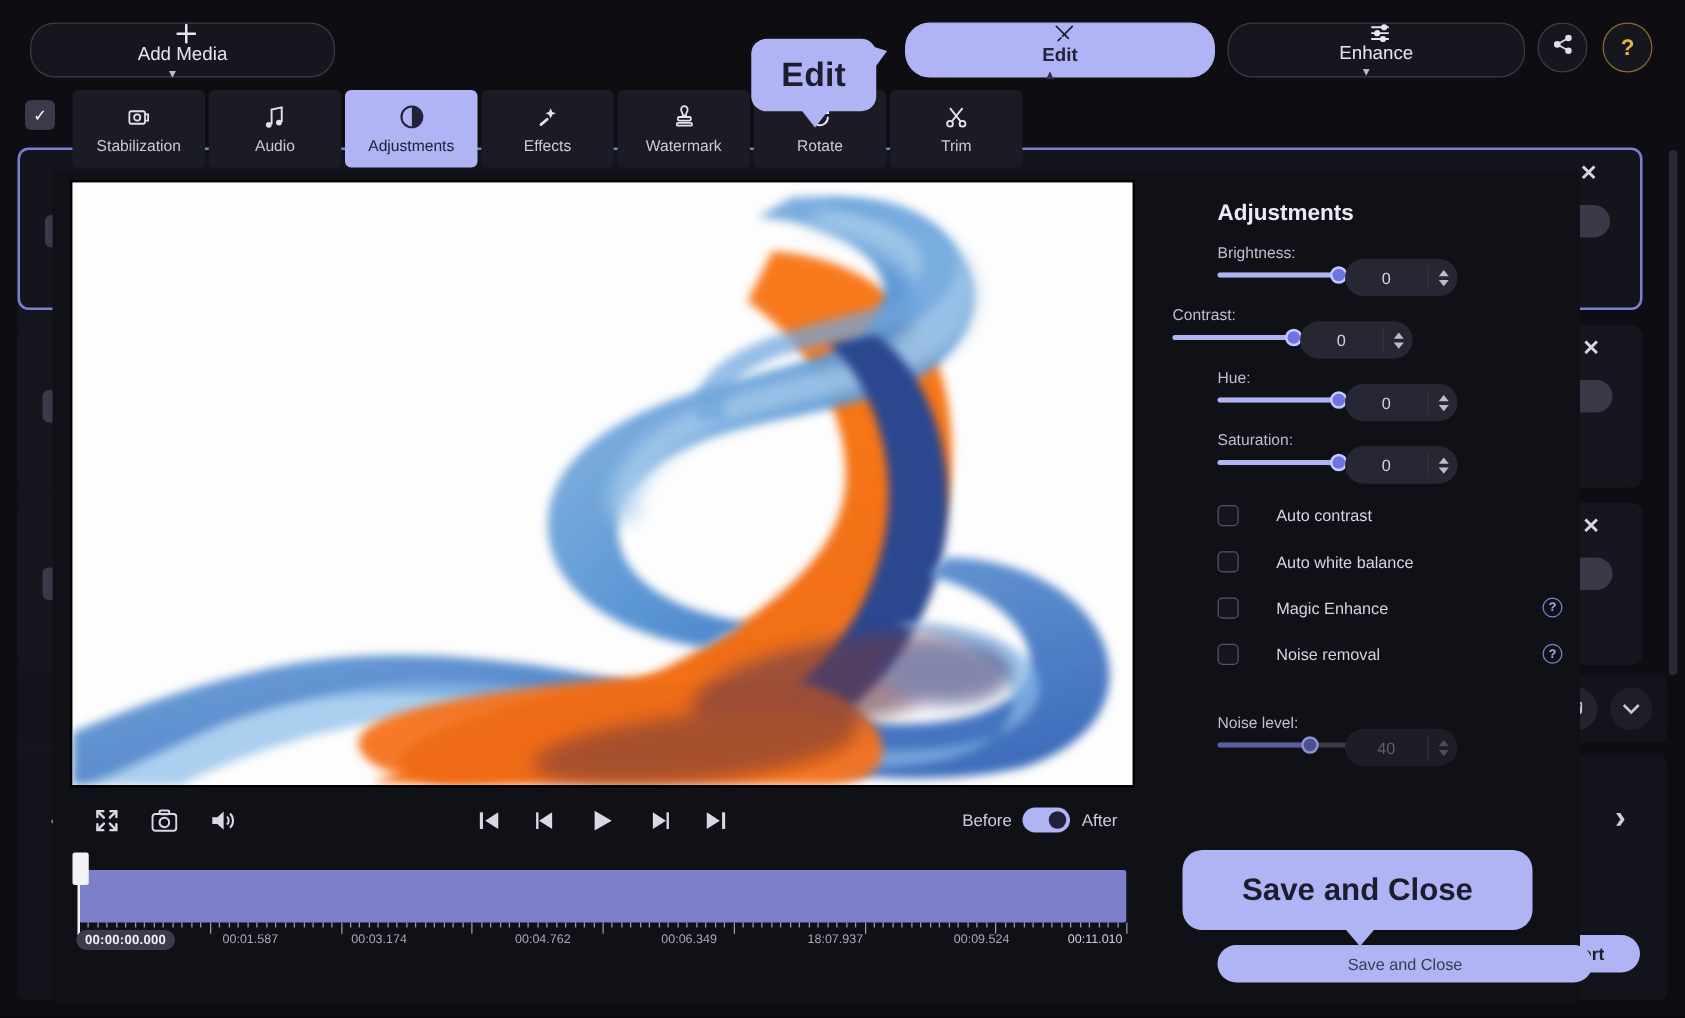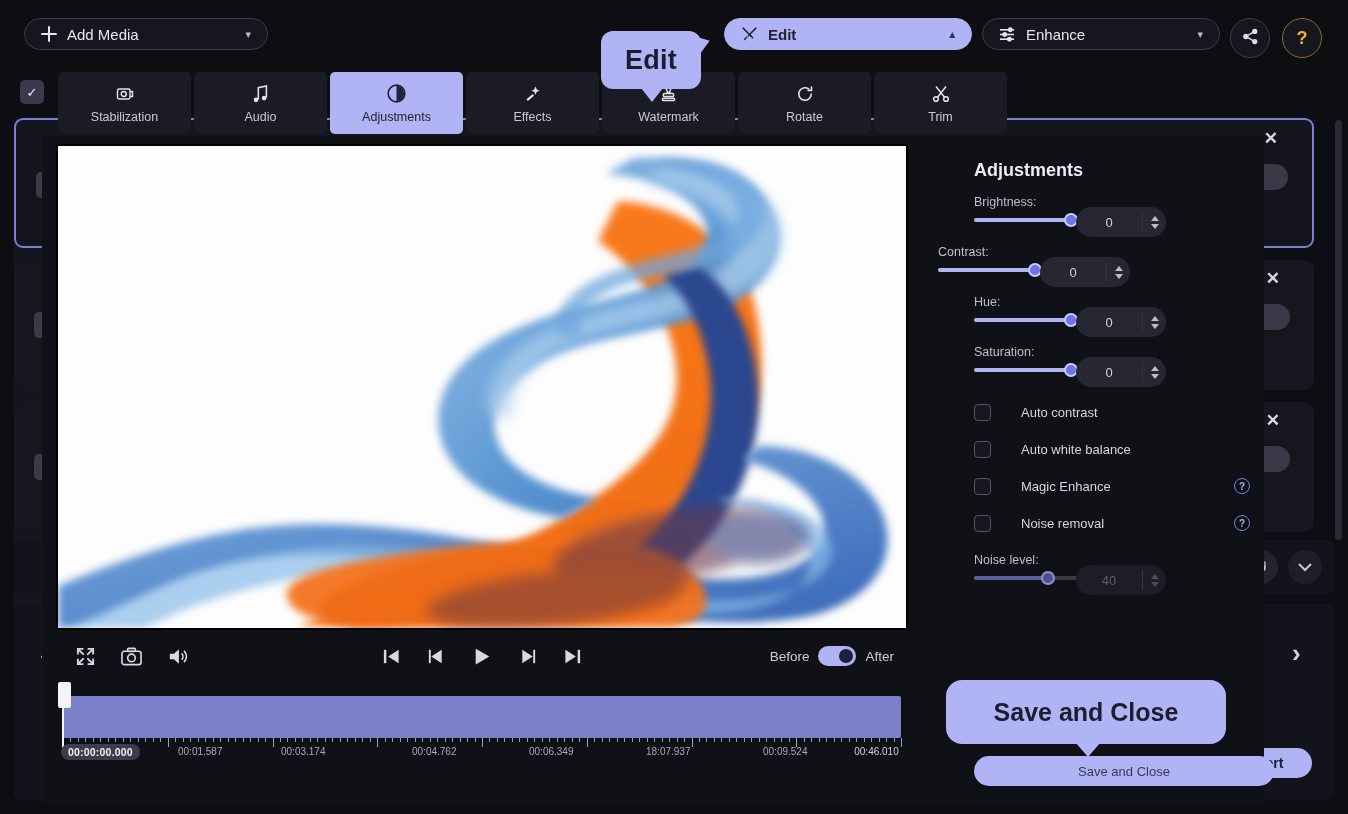--- a/index.html
+++ b/index.html
@@ -25,39 +25,39 @@
   .bg-strip{position:absolute;left:14px;right:14px;top:540px;height:54px;background:#13131b;border-radius:7px;}
   .bg-strip-btn{position:absolute;width:34px;height:34px;border-radius:17px;background:#242430;display:flex;align-items:center;justify-content:center;}
   .bg-bottombar{position:absolute;left:14px;right:14px;top:604px;bottom:14px;background:#13131b;border-radius:7px;}
   .bg-convert{position:absolute;right:22px;bottom:22px;width:110px;height:30px;border-radius:15px;background:#b0b4f5;color:#1c1c2c;font-size:14px;font-weight:600;display:flex;align-items:center;justify-content:center;}
   .bg-smallbtn{position:absolute;left:30px;bottom:20px;width:30px;height:28px;border-radius:6px;background:#23232f;display:flex;align-items:center;justify-content:center;color:#9a9ab0;font-size:12px;}
   .bg-arrow{position:absolute;color:#cfcfe0;font-size:26px;font-weight:700;}
 
   
   .topbar{position:absolute;left:0;top:0;width:1348px;height:72px;background:#0d0d12;z-index:20;}
   .btn-pill{
-    position:absolute;height:32px;border-radius:20px;border:1px solid #3b3b4b;
+    position:absolute;height:44px;border-radius:20px;border:1px solid #3b3b4b;
     background:#16161e;color:#e6e6f0;display:flex;align-items:center;
-    font-size:15px;cursor:pointer;
+    font-size:15px;cursor:pointer;flex-direction:column;
   }
   .btn-pill .lbl{flex:1;}
   .btn-pill .lead{margin:0 10px 0 16px;display:flex;align-items:center;}
   .btn-pill .caret{margin-right:16px;font-size:11px;color:#b9b9cc;}
   #add-media{left:24px;top:18px;width:244px;}
   #edit-btn{left:724px;top:18px;width:248px;background:#b0b4f5;border-color:#b0b4f5;color:#23233a;font-weight:600;}
   #edit-btn .caret{color:#32324e;}
   #settings-btn{left:982px;top:18px;width:238px;}
   .round-btn{position:absolute;top:18px;width:40px;height:40px;border-radius:20px;border:1px solid #3b3b4b;background:#16161e;display:flex;align-items:center;justify-content:center;cursor:pointer;}
   #share-btn{left:1230px;}
   #help-btn{left:1282px;border-color:#8a6a2e;}
   .help-q{color:#e8b33c;font-size:18px;font-weight:700;}
 
   
   .tabrow{position:absolute;left:58px;top:72px;height:62px;display:flex;gap:3px;z-index:18;}
-  .tab{width:133px;height:62px;background:#1b1b25;border-radius:5px;display:flex;flex-direction:column;align-items:center;justify-content:center;gap:5px;cursor:pointer;}
+  .tab{width:106px;height:62px;background:#1b1b25;border-radius:5px;display:flex;flex-direction:column;align-items:center;justify-content:center;gap:5px;cursor:pointer;}
   .tab .ticon{height:22px;display:flex;align-items:center;justify-content:center;color:#e3e3ee;}
   .tab .tlbl{font-size:12.5px;color:#c9c9da;}
   .tab.active{background:#b0b4f5;}
   .tab.active .ticon{color:#21213a;}
   .tab.active .tlbl{color:#21213a;}
   .tabcheck{position:absolute;left:20px;top:80px;width:24px;height:24px;border-radius:5px;background:#3a3a4a;display:flex;align-items:center;justify-content:center;color:#f0f0fa;font-size:13px;z-index:19;}
 
   
   #edit-tooltip{
     position:absolute;left:601px;top:31px;width:100px;height:58px;
@@ -591,21 +591,21 @@
           <i style="left: 838px; height: 9px;"></i>
         </div>
       <div class="tl-playhead"></div>
       <div class="tl-labels" id="tl-labels">
           <span style="left: 122px;">00:01.587</span>
           <span style="left: 225px;">00:03.174</span>
           <span style="left: 356px;">00:04.762</span>
           <span style="left: 473px;">00:06.349</span>
           <span style="left: 590px;">18:07.937</span>
           <span style="left: 707px;">00:09.524</span>
-          <span style="left: 798.26px; color: rgb(207, 207, 224);">00:46.010</span>
+          <span style="left: 798.26px; color: rgb(207, 207, 224);">00:11.010</span>
         </div>
       <div class="tl-cur">00:00:00.000</div>
     </div>
 
     <div class="panel">
       <h2>Adjustments</h2>
 
       <div class="slider-row" style="margin-top:2px;">
         <div class="lbl">Brightness:</div>
         <div class="track">
@@ -681,21 +681,21 @@
         <span class="clbl">Magic Enhance</span>
         <span class="qmark">?</span>
       </div>
 
       <div class="chk-row" style="margin-top:9px;">
         <span class="chk"></span>
         <span class="clbl">Noise removal</span>
         <span class="qmark">?</span>
       </div>
 
-      <div class="slider-row" style="margin-top:16px;">
+      <div class="slider-row" style="margin-top:34px;">
         <div class="lbl">Noise level:</div>
         <div class="track">
           <div class="fill" style="width:40%;background:#5a5e9e"></div>
             <div class="knob" style="left:calc(40% - 7px);background:#4b4f92;border-color:#8f93cf"></div>
           <div class="spin dim">
             <span class="val">40</span>
             <span class="arrows">
                 <i class="up"></i>
                 <i class="dn"></i>
               </span>

